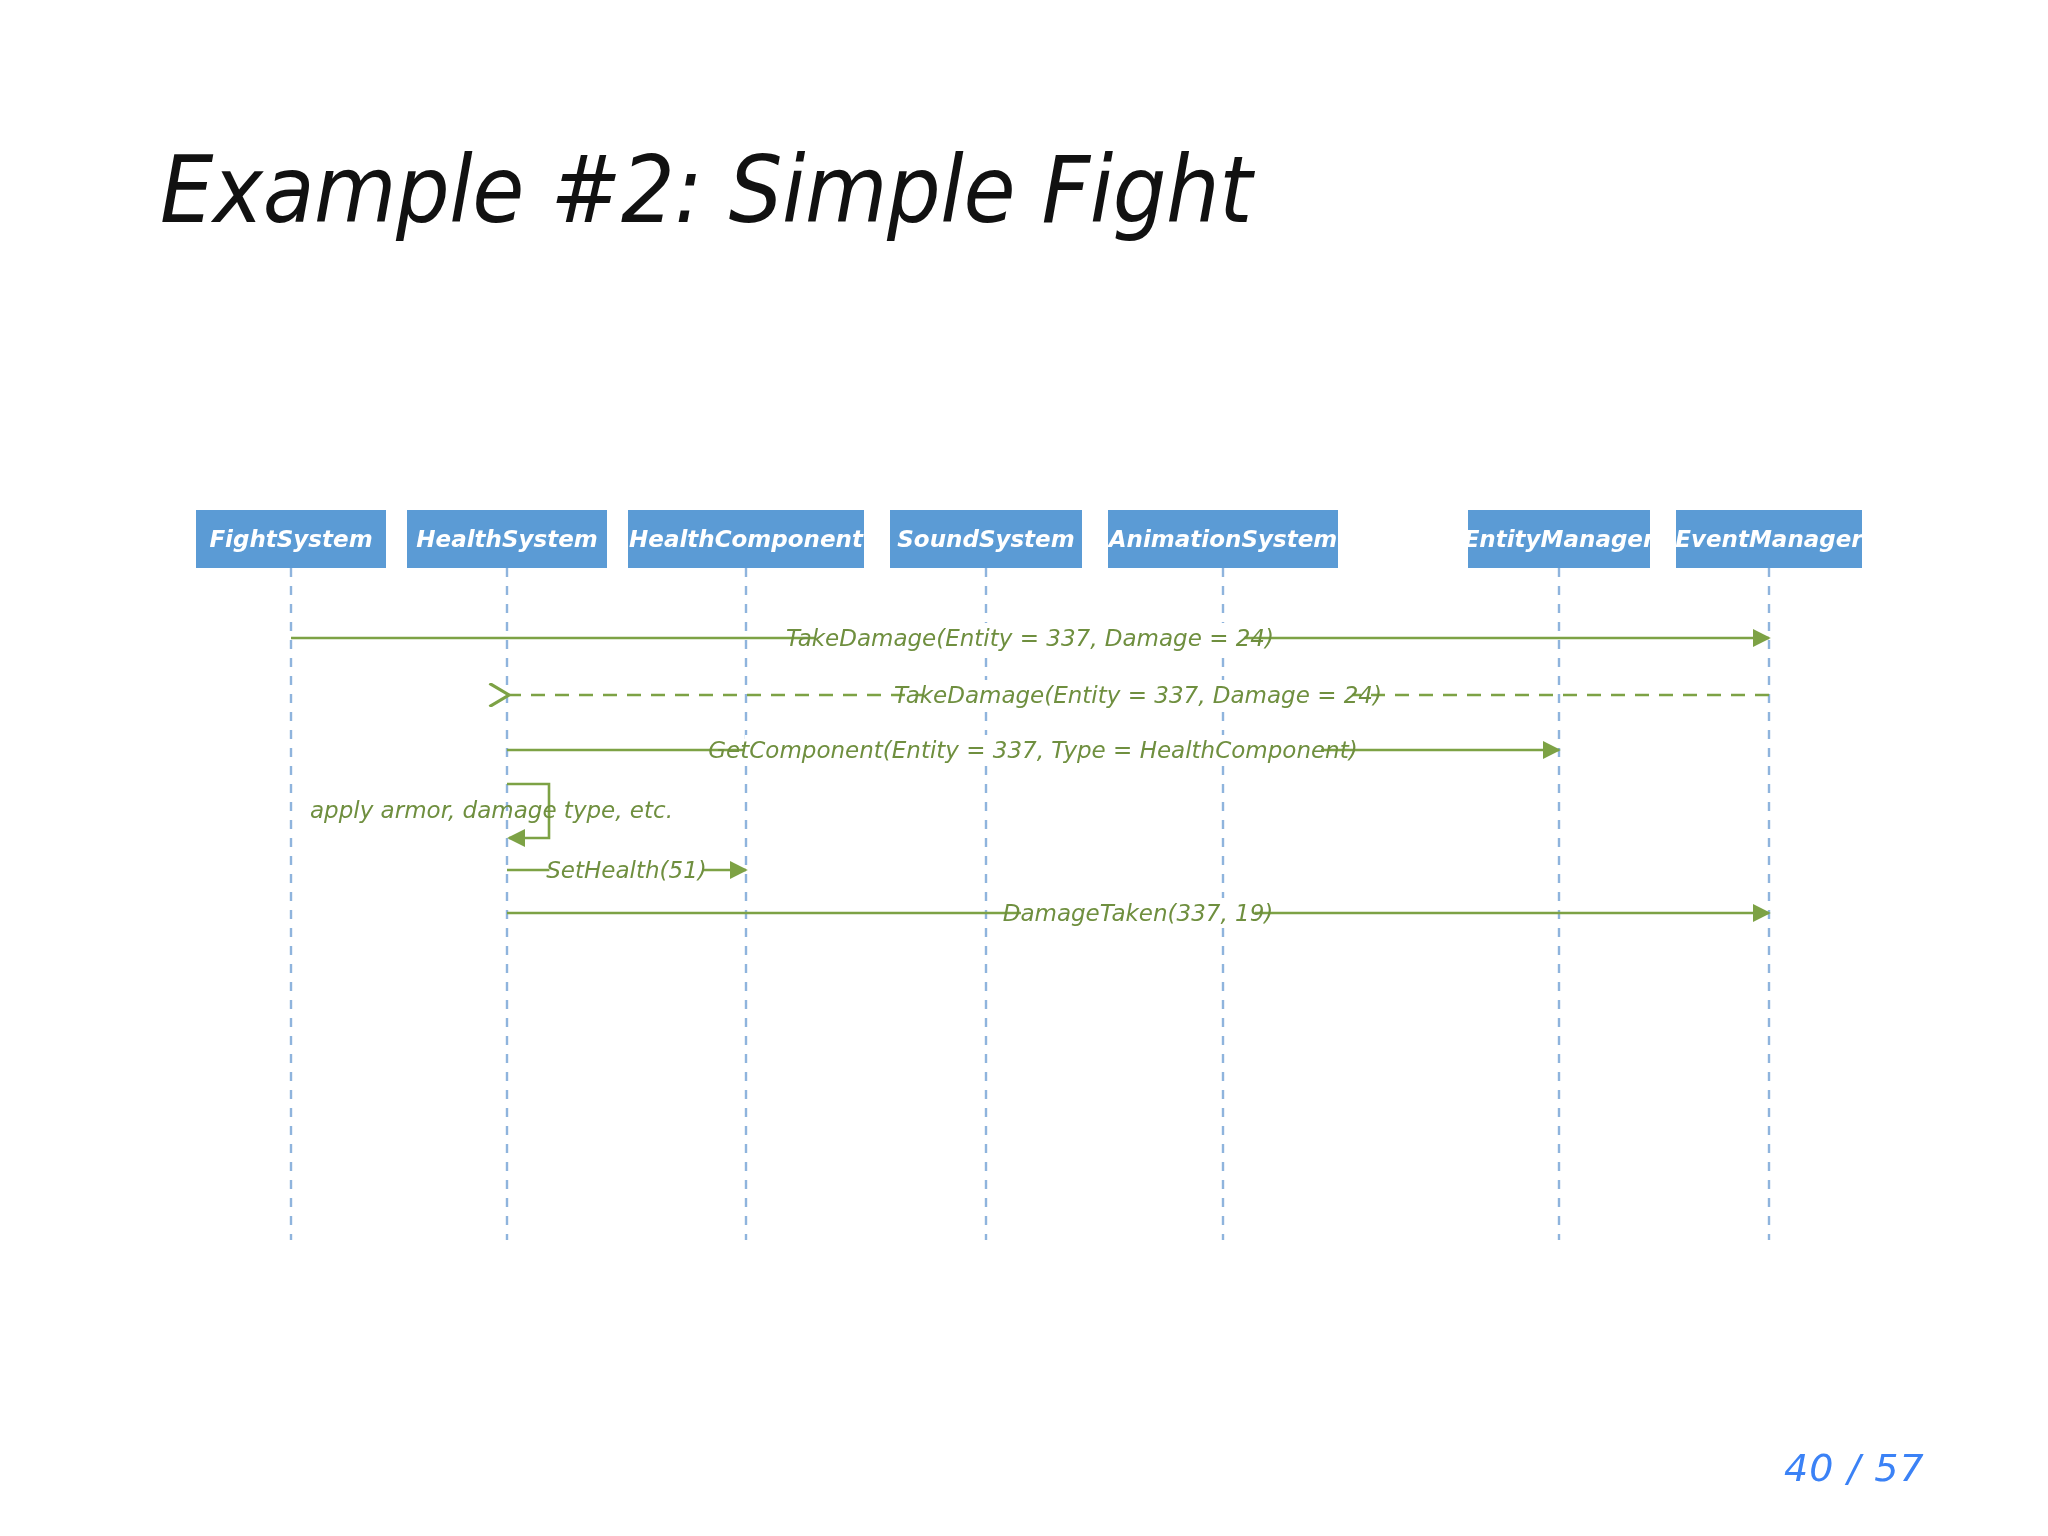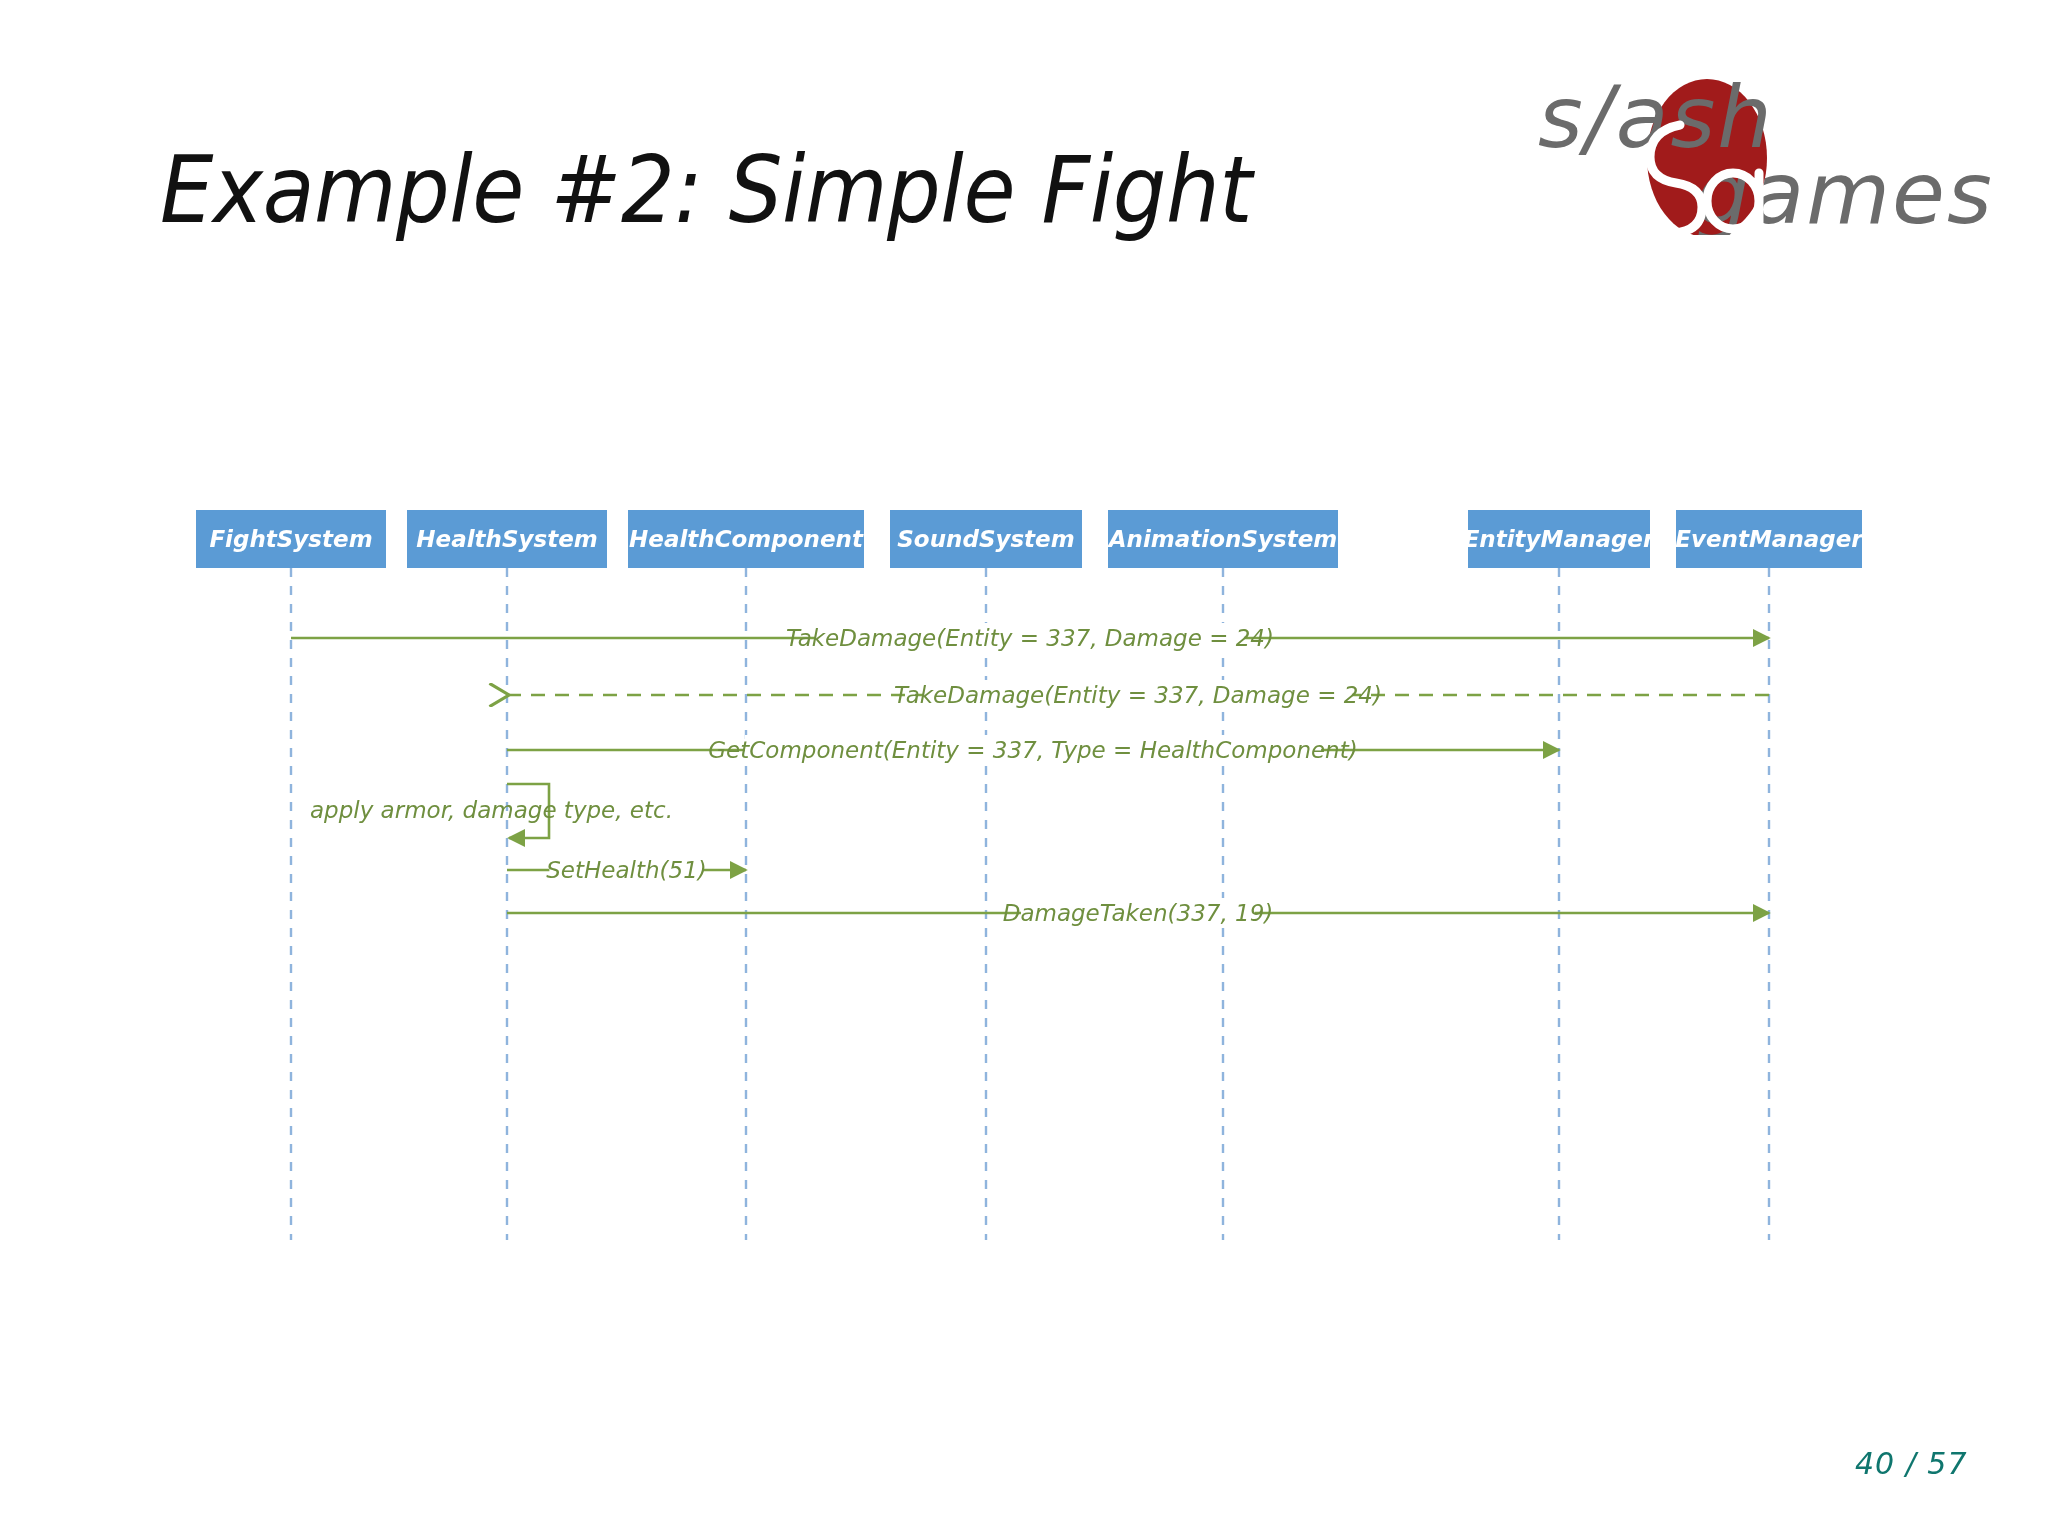--- a/index.html
+++ b/index.html
@@ -40,25 +40,25 @@
     left: 1520px;
     top: 55px;
     width: 510px;
     height: 180px;
   }
   #logo svg { display: block; }
 
   
   #page-number {
     position: absolute;
-    left: 1855px;
+    left: 1784px;
     top: 1446px;
     font-family: "DejaVu Sans", sans-serif;
-    font-size: 30px;
-    color: #0f766e;
+    font-size: 38px;
+    color: #3b82f6;
     letter-spacing: 1px;
     white-space: nowrap;
   }
 
   
   #diagram {
     position: absolute;
     left: 0px;
     top: 0px;
     width: 2048px;
@@ -90,29 +90,20 @@
     dominant-baseline: middle;
   }
 </style>
 </head>
 <body>
 
 <div id="slide">
 
   <div id="slide-title">Example #2: Simple Fight</div>
 
-  <div id="logo">
-    <svg width="510" height="180" viewBox="0 0 510 180" xmlns="http://www.w3.org/2000/svg">
-      <ellipse cx="187" cy="103" rx="60" ry="79" fill="#A11B1B"></ellipse>
-      <text x="18" y="92" font-family="DejaVu Sans, sans-serif" font-size="86" font-weight="300" fill="#6b6b6b" letter-spacing="2">s/ash</text>
-      <text x="175" y="168" font-family="DejaVu Sans, sans-serif" font-size="86" font-weight="300" fill="#6b6b6b" letter-spacing="2">games</text>
-      <path d="M160 70 q-30 6 -30 32 q0 22 26 26 q26 4 26 24 q0 24 -28 26" fill="none" stroke="#ffffff" stroke-width="9" stroke-linecap="round"></path>
-      <path d="M213 118 a26 28 0 1 0 0 56 a26 28 0 1 0 0 -56 M239 118 L239 196" fill="none" stroke="#ffffff" stroke-width="9" stroke-linecap="round"></path>
-    </svg>
-  </div>
 
   <div id="diagram">
     <svg id="diagram-svg" width="2048" height="1536" viewBox="0 0 2048 1536" xmlns="http://www.w3.org/2000/svg">
       <defs>
         <marker id="arrow-right" viewBox="0 0 10 10" refX="9" refY="5" markerWidth="7" markerHeight="7" orient="auto-start-reverse">
           <path d="M 0 0 L 10 5 L 0 10 z" fill="#7DA245"></path>
         </marker>
         <marker id="arrow-open-left" viewBox="0 0 12 12" refX="2" refY="6" markerWidth="9" markerHeight="9" orient="auto">
           <path d="M 11 0 L 1 6 L 11 12" fill="none" stroke="#7DA245" stroke-width="1.6"></path>
         </marker>

